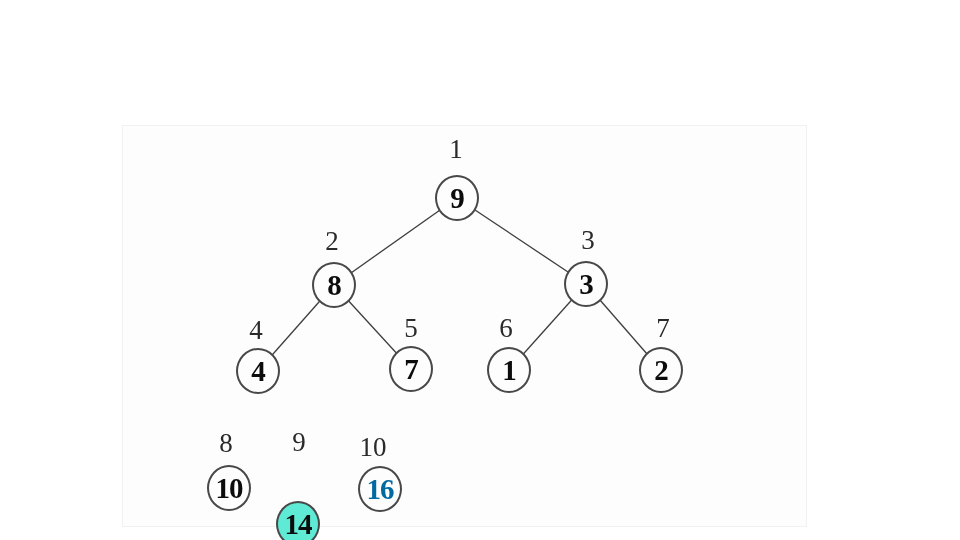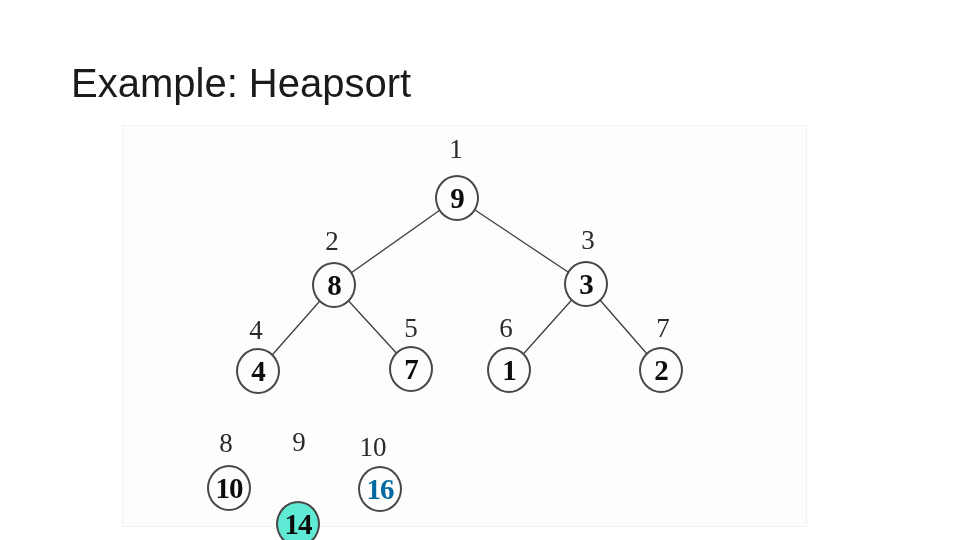--- a/index.html
+++ b/index.html
@@ -69,21 +69,20 @@
     font-size: 27px;
     color: #2a2a2a;
     line-height: 1;
     white-space: nowrap;
   }
 </style>
 </head>
 <body>
 
 <div class="slide">
-  <div class="slide-title">Example: Heapsort</div>
 
   <div class="diagram">
     <svg viewBox="0 0 683 400" preserveAspectRatio="none">
         <line x1="334" y1="72" x2="211" y2="159" stroke="#3e3e3e" stroke-width="1.3"></line>
         <line x1="334" y1="72" x2="463" y2="158" stroke="#3e3e3e" stroke-width="1.3"></line>
         <line x1="211" y1="159" x2="135" y2="245" stroke="#3e3e3e" stroke-width="1.3"></line>
         <line x1="211" y1="159" x2="288" y2="243" stroke="#3e3e3e" stroke-width="1.3"></line>
         <line x1="463" y1="158" x2="386" y2="244" stroke="#3e3e3e" stroke-width="1.3"></line>
         <line x1="463" y1="158" x2="538" y2="244" stroke="#3e3e3e" stroke-width="1.3"></line>
       </svg>

